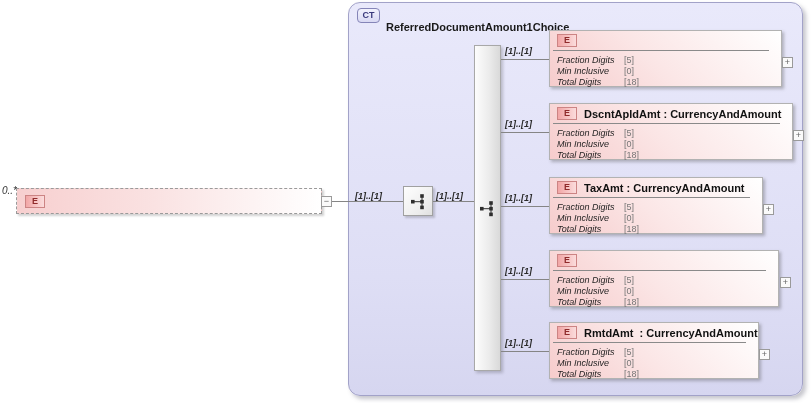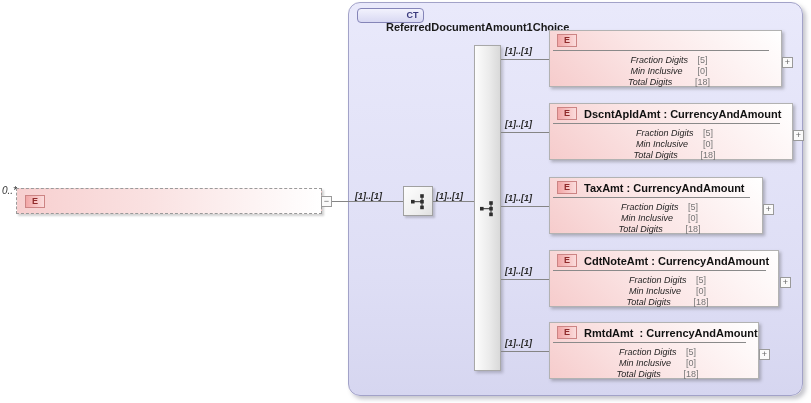--- a/index.html
+++ b/index.html
@@ -11,21 +11,21 @@
   .ct {
     position:absolute; left:348px; top:2px; width:453px; height:392px;
     border:1px solid #a2a2c8; border-radius:12px;
     background:linear-gradient(180deg,#e9e9fb 0%,#dedef5 70%,#d6d6f0 100%);
     box-shadow:3px 3px 4px rgba(90,90,110,0.35);
   }
   .ct-badge {
     position:absolute; left:8px; top:5px; width:21px; height:13px;
     border:1px solid #8585b8; border-radius:4px;
     background:linear-gradient(180deg,#f2f2fd,#d9d9f3);
-    color:#3a3a7c; font-size:9px; font-weight:bold; text-align:center; line-height:13px;padding-left:44px;
+    color:#3a3a7c; font-size:9px; font-weight:bold; text-align:center; line-height:13px;
   }
   .ct-title { position:absolute; left:37px; top:18px; font-size:11px; font-weight:bold; color:#1a1a1a; }
 
   
   .src-card {
     position:absolute; left:16px; top:188px; width:306px; height:26px; box-sizing:border-box;
     border:1px dashed #9a9a9a;
     background:linear-gradient(90deg,#f7cfcf 0%,#fae2e2 45%,#ffffff 100%);
     box-shadow:2px 2px 2px rgba(0,0,0,0.18);
     display:flex; align-items:center; gap:7px; padding-left:8px;
@@ -65,21 +65,21 @@
   
   .el {
     position:absolute; left:549px; height:57px; box-sizing:border-box;
     border:1px solid #b2b2b2;
     background:linear-gradient(45deg,#f6cccc 0%,#fbe6e6 45%,#ffffff 100%);
     box-shadow:2px 2px 3px rgba(70,70,70,0.35);
   }
   .el-header { display:flex; align-items:center; gap:7px; padding:3px 0 2px 7px; }
   .el-sep { height:1px; background:#8a8a8a; margin:1px 12px 2px 3px; }
   .facets { padding:1px 0 0 7px; }
-  .frow { display:flex; height:11px; align-items:center;justify-content:center; }
+  .frow { display:flex; height:11px; align-items:center; }
   .fname { width:67px; font-size:9px; font-style:italic; color:#1f1f1f; }
   .fval { font-size:9px; color:#767676; }
 </style>
 </head>
 <body>
 
 <div class="ct">
   <div class="ct-badge">CT</div>
   <div class="ct-title">ReferredDocumentAmount1Choice</div>
 </div>
@@ -190,21 +190,20 @@
         <span class="fname">Total Digits</span>
         <span class="fval">[18]</span>
       </div>
   </div>
 </div>
 <div class="toggle" style="left:763px; top:204px;">+</div>
 
 <div class="el" style="top:250px; width:230px;">
   <div class="el-header">
     <span class="e-badge">E</span>
-    <span class="bold-label">CdtNoteAmt : CurrencyAndAmount</span>
   </div>
   <div class="el-sep"></div>
   <div class="facets">
     <div class="frow">
         <span class="fname">Fraction Digits</span>
         <span class="fval">[5]</span>
       </div>
     <div class="frow">
         <span class="fname">Min Inclusive</span>
         <span class="fval">[0]</span>

